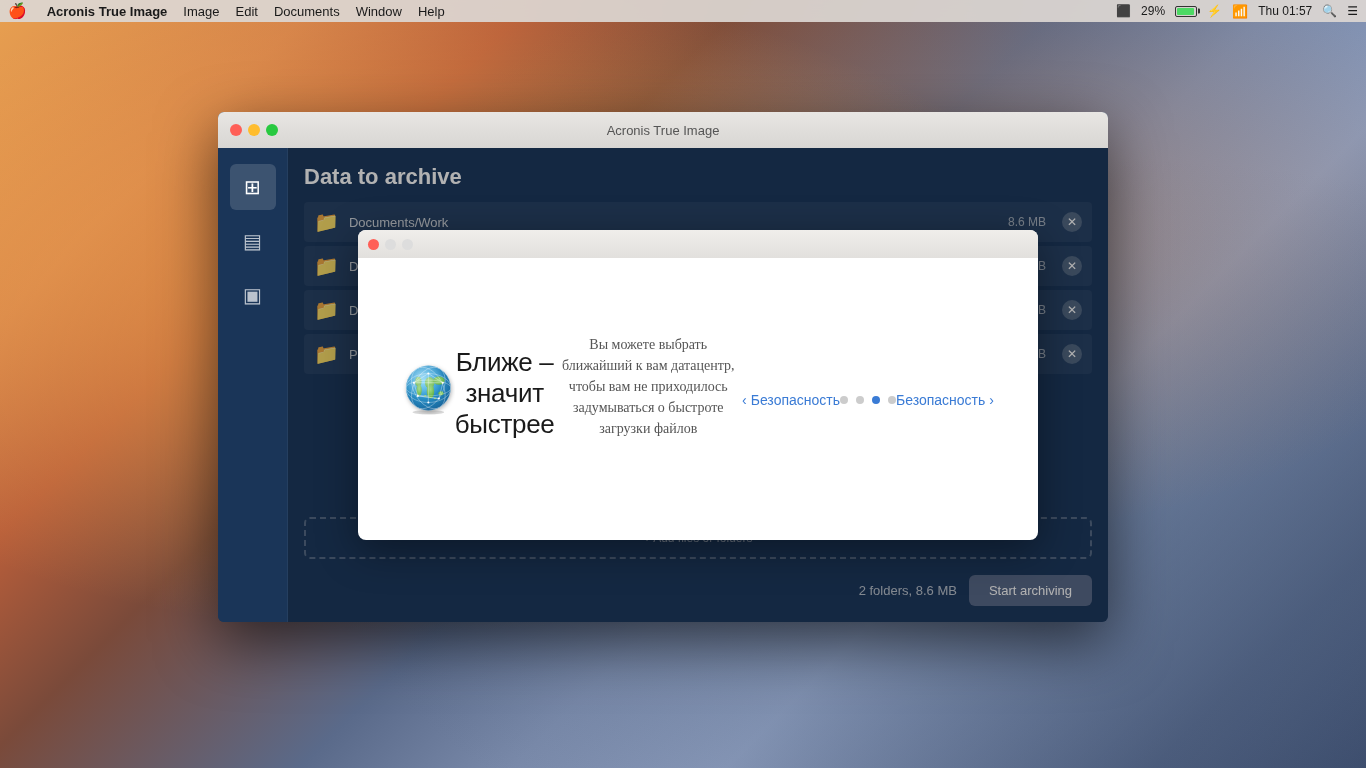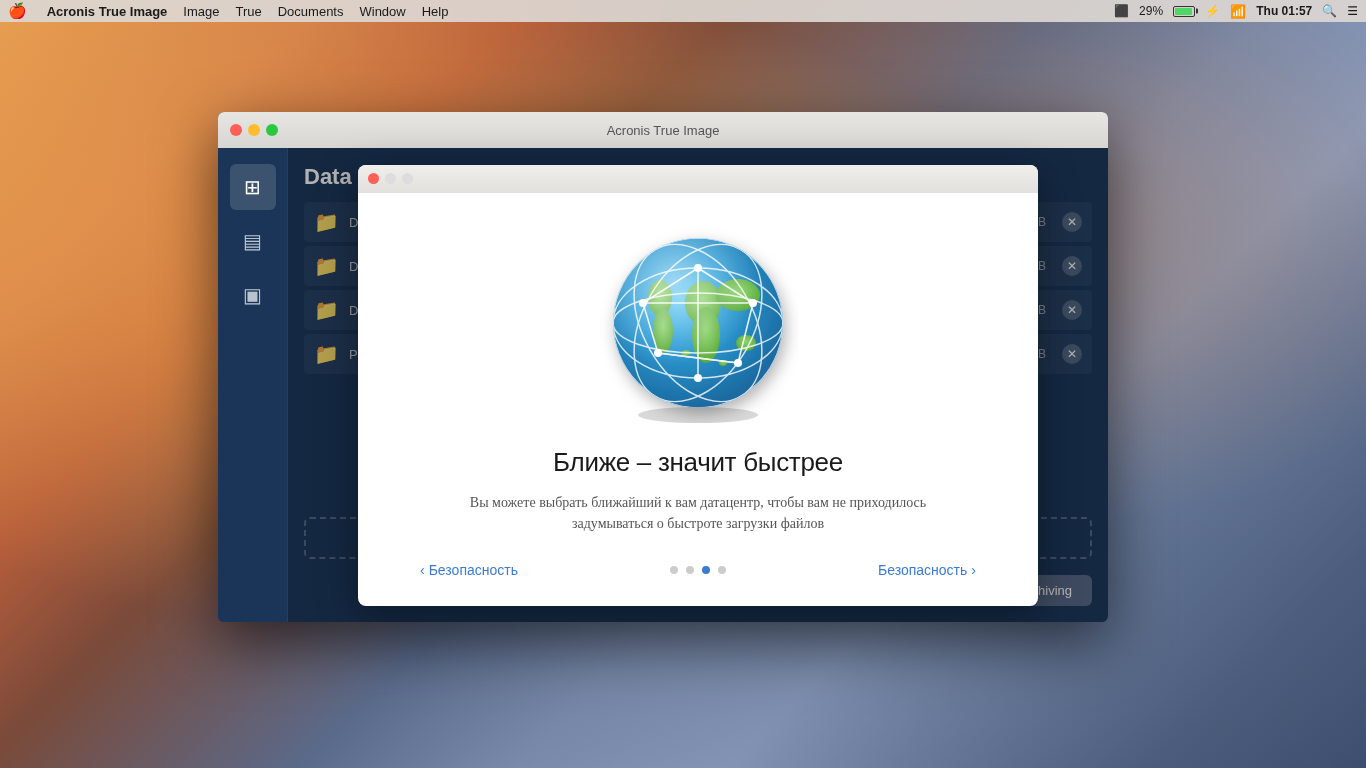--- a/index.html
+++ b/index.html
@@ -87,21 +87,21 @@
       border-radius: 0 1px 1px 0;
     }
     .battery-fill {
       position: absolute;
       left: 1px; top: 1px; bottom: 1px;
       width: 85%;
       background: #4cd964;
       border-radius: 1px;
     }
     .wifi-icon { font-size: 13px; }
-    .time { font-weight: 700; }
+    .time { font-weight: 400; }
 
     
     .app-window {
       position: absolute;
       top: 112px;
       left: 218px;
       width: 890px;
       height: 510px;
       background: #1e3a5f;
       border-radius: 6px;
@@ -305,23 +305,23 @@
       width: 11px;
       height: 11px;
       border-radius: 50%;
       border: none;
     }
     .modal-btn-close { background: #ff5f57; }
     .modal-btn-min { background: #ddd; }
     .modal-btn-max { background: #ddd; }
 
     .modal-body {
-      padding: 30px 62px 28px;
-      display: flex;
-      flex-direction: column;
+      padding: 30px 44px 28px;
+      display: flex;
+      flex-direction: row;
       align-items: center;
       text-align: center;
       justify-content: space-between;
     }
 
     
     .globe-container {
       width: 200px;
       height: 200px;
       margin-bottom: 24px;
@@ -383,21 +383,21 @@
   </style>
 </head>
 <body>
 
 <div class="desktop-bg"></div>
 
 <div class="menubar">
   <span class="menubar-apple">🍎</span>
   <span class="menubar-app-name">Acronis True Image</span>
   <span>Image</span>
-  <span>True</span>
+  <span>Edit</span>
   <span>Documents</span>
   <span>Window</span>
   <span>Help</span>
   <div class="menubar-right">
     <span>⬛</span>
     <span>29%</span>
     <span class="battery-icon">
       <span class="battery-bar">
           <span class="battery-fill"></span>
         </span>

